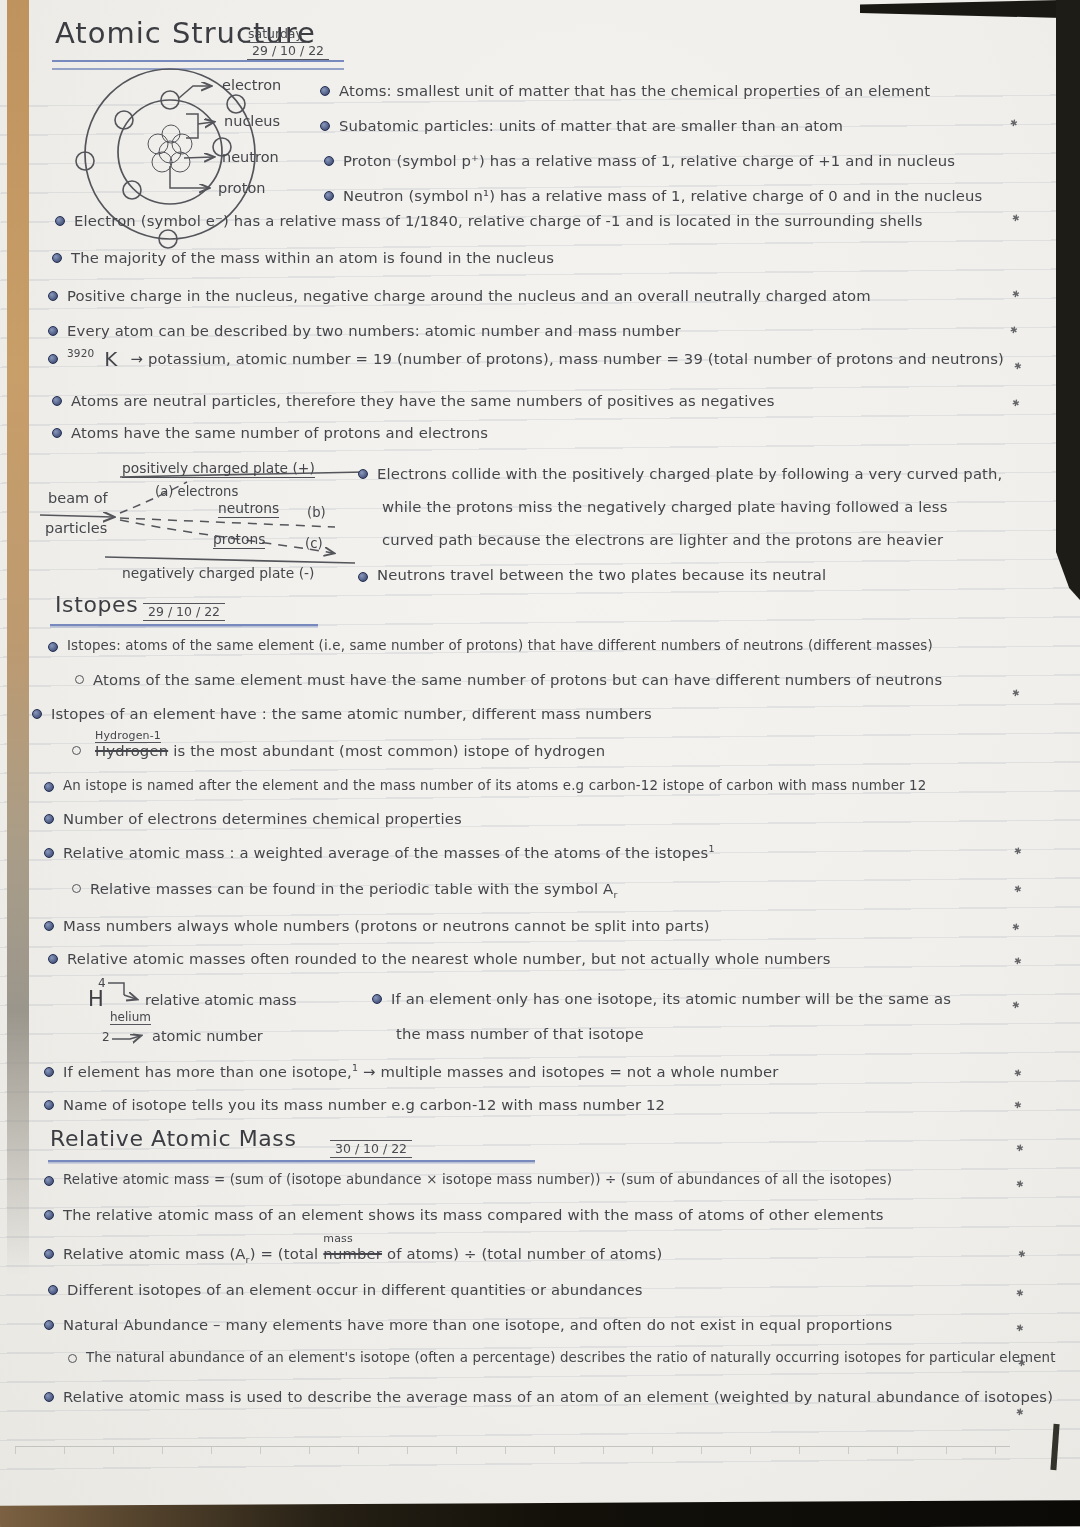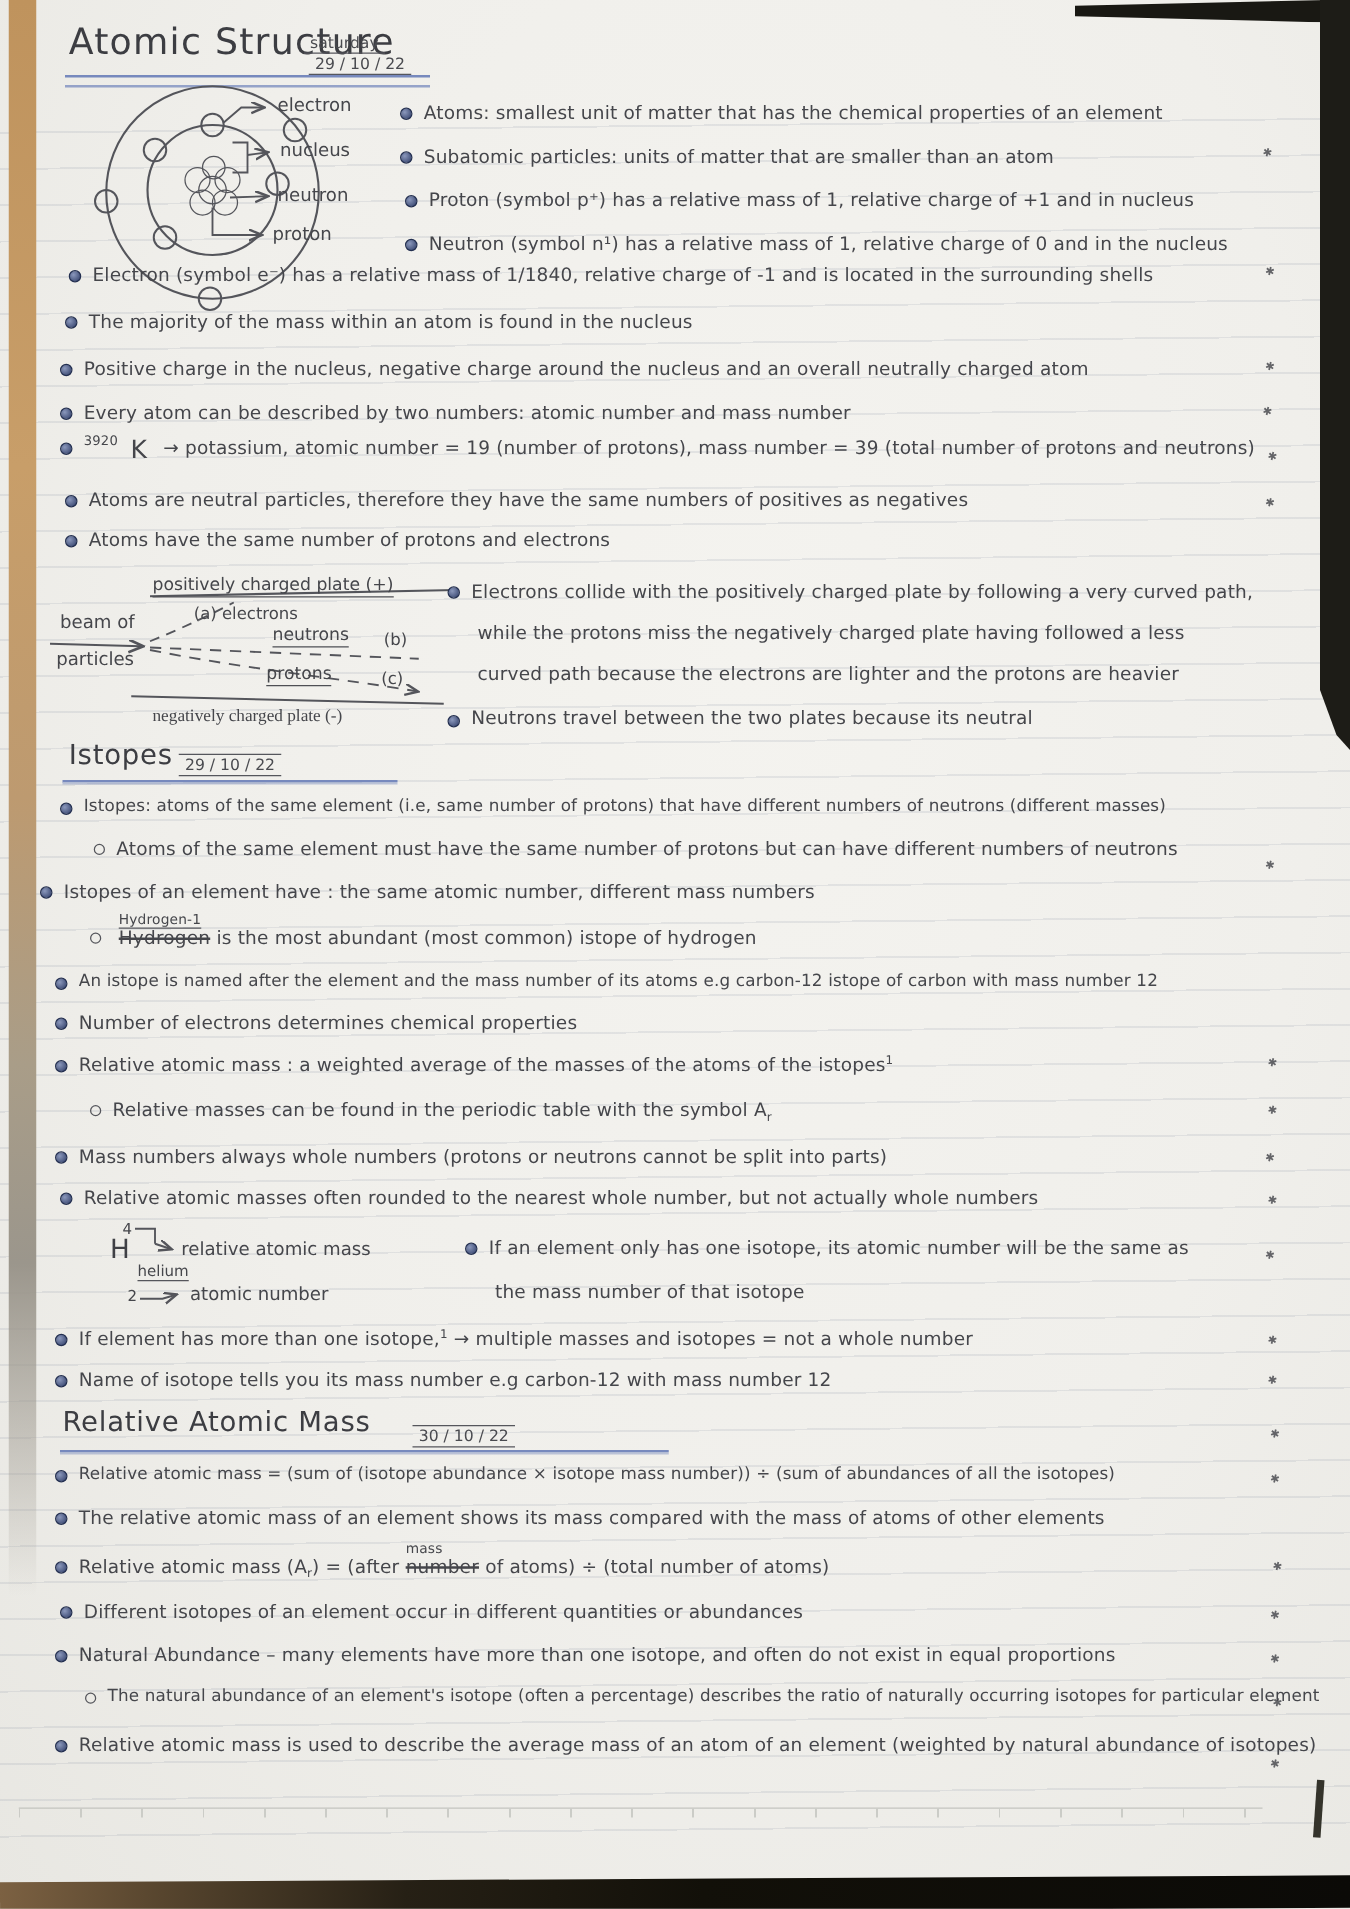--- a/index.html
+++ b/index.html
@@ -167,21 +167,21 @@
     <line x1="70" y1="102" x2="320" y2="108" stroke-width="1.7"></line>
   </svg>
   <span class="lbl u" style="left:122px;top:460px;font-size:13.8px;">positively charged plate (+)</span>
   <span class="lbl" style="left:48px;top:490px;">beam of</span>
   <span class="lbl" style="left:45px;top:520px;">particles</span>
   <span class="lbl" style="left:155px;top:484px;font-size:13.2px;">(a) electrons</span>
   <span class="lbl u" style="left:218px;top:500px;font-size:13.8px;">neutrons</span>
   <span class="lbl" style="left:307px;top:505px;font-size:13.2px;">(b)</span>
   <span class="lbl u" style="left:213px;top:531px;font-size:13.8px;">protons</span>
   <span class="lbl" style="left:305px;top:536px;font-size:13.2px;">(c)</span>
-  <span class="lbl" style="left:122px;top:565px;font-size:13.8px;font-family:Liberation Serif, serif;">negatively charged plate (-)</span>
+  <span class="lbl" style="left:122px;top:565px;font-size:13.8px;">negatively charged plate (-)</span>
 
   <div class="row" style="left:358px;top:465px;">
       <span class="dot"></span>
       <span>Electrons collide with the positively charged plate by following a very curved path,</span>
     </div>
   <span class="line" style="left:382px;top:498px;">while the protons miss the negatively charged plate having followed a less</span>
   <span class="line" style="left:382px;top:531px;">curved path because the electrons are lighter and the protons are heavier</span>
   <div class="row" style="left:358px;top:566px;align-items:center;">
       <span class="dot"></span>
       <span>Neutrons travel between the two plates because its neutral</span>
@@ -266,21 +266,21 @@
   <div class="row small" style="left:44px;top:1172px;">
       <span class="dot"></span>
       <span>Relative atomic mass = (sum of (isotope abundance × isotope mass number)) ÷ (sum of abundances of all the isotopes)</span>
     </div>
   <div class="row" style="left:44px;top:1206px;">
       <span class="dot"></span>
       <span>The relative atomic mass of an element shows its mass compared with the mass of atoms of other elements</span>
     </div>
   <div class="row" style="left:44px;top:1245px;">
     <span class="dot"></span>
-    <span><span>Relative atomic mass (A</span><sub class="mk">r</sub><span>) = (after</span><span class="corr"><span class="above" style="border:none;">mass</span><span class="struck">number</span></span><span>of atoms) ÷ (total number of atoms)</span></span>
+    <span><span>Relative atomic mass (A</span><sub class="mk">r</sub><span>) = (total</span><span class="corr"><span class="above" style="border:none;">mass</span><span class="struck">number</span></span><span>of atoms) ÷ (total number of atoms)</span></span>
   </div>
   <div class="row" style="left:48px;top:1281px;">
       <span class="dot"></span>
       <span>Different isotopes of an element occur in different quantities or abundances</span>
     </div>
   <div class="row" style="left:44px;top:1316px;">
       <span class="dot"></span>
       <span>Natural Abundance – many elements have more than one isotope, and often do not exist in equal proportions</span>
     </div>
   <div class="row sub small" style="left:68px;top:1350px;">

